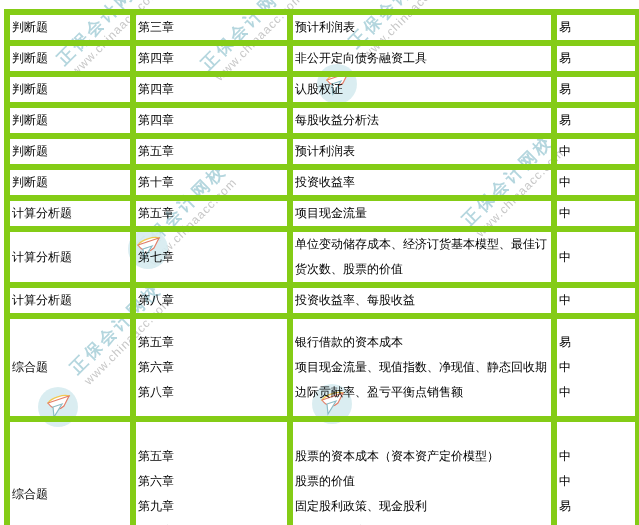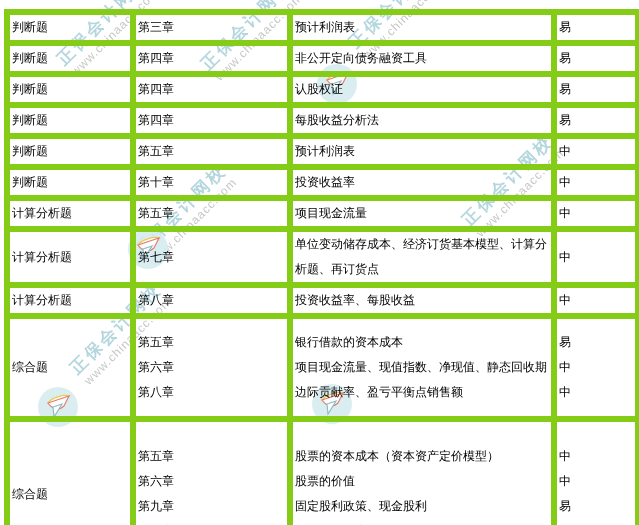--- a/index.html
+++ b/index.html
@@ -185,21 +185,21 @@
       </tr>
       <tr style="height:25px;">
         <td>计算分析题</td>
         <td>第五章</td>
         <td>项目现金流量</td>
         <td>中</td>
       </tr>
       <tr style="height:49px;">
         <td>计算分析题</td>
         <td>第七章</td>
-        <td>单位变动储存成本、经济订货基本模型、计算分析题、再订货点</td>
+        <td>单位变动储存成本、经济订货基本模型、最佳订货次数、股票的价值</td>
         <td>中</td>
       </tr>
       <tr style="height:29px;">
         <td>计算分析题</td>
         <td>第八章</td>
         <td>投资收益率、每股收益</td>
         <td>中</td>
       </tr>
       <tr style="height:103px;">
         <td>综合题</td>

